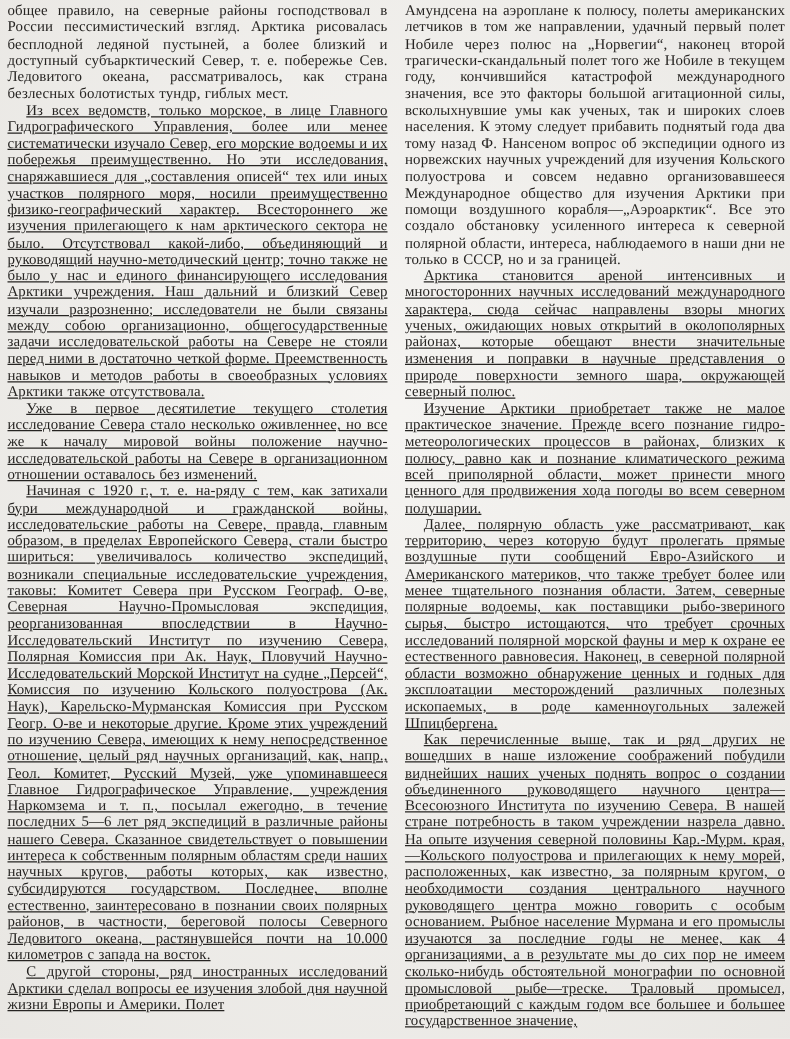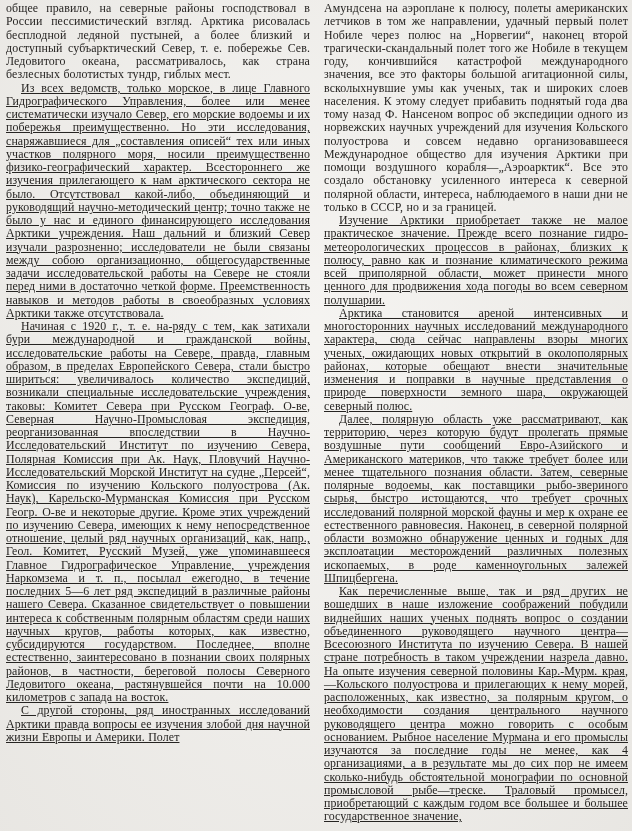--- a/index.html
+++ b/index.html
@@ -43,23 +43,24 @@
     text-decoration: underline;
   }
 </style>
 </head>
 <body>
 
 <div class="page">
   <div class="column">
       <p>общее правило, на северные районы господствовал в России пессимистический взгляд. Арктика рисовалась бесплодной ледяной пустыней, а более близкий и доступный субъарктический Север, т. е. побережье Сев. Ледовитого океана, рассматривалось, как страна безлесных болотистых тундр, гиблых мест.</p>
       <p class="indent">Из всех ведомств, только морское, в лице Главного Гидрографического Управления, более или менее систематически изучало Север, его морские водоемы и их побережья преимущественно. Но эти исследования, снаряжавшиеся для „составления описей“ тех или иных участков полярного моря, носили преимущественно физико-географический характер. Всестороннего же изучения прилегающего к нам арктического сектора не было. Отсутствовал какой-либо, объединяющий и руководящий научно-методический центр; точно также не было у нас и единого финансирующего исследования Арктики учреждения. Наш дальний и близкий Север изучали разрозненно; исследователи не были связаны между собою организационно, общегосударственные задачи исследовательской работы на Севере не стояли перед ними в достаточно четкой форме. Преемственность навыков и методов работы в своеобразных условиях Арктики также отсутствовала.</p>
+      <p class="indent">Уже в первое десятилетие текущего столетия исследование Севера стало несколько оживленнее, но все же к началу мировой войны положение научно-исследовательской работы на Севере в организационном отношении оставалось без изменений.</p>
       <p class="indent">Начиная с 1920 г., т. е. на-ряду с тем, как затихали бури международной и гражданской войны, исследовательские работы на Севере, правда, главным образом, в пределах Европейского Севера, стали быстро шириться: увеличивалось количество экспедиций, возникали специальные исследовательские учреждения, таковы: Комитет Севера при Русском Географ. О-ве, Северная Научно-Промысловая экспедиция, реорганизованная впоследствии в Научно-Исследовательский Институт по изучению Севера, Полярная Комиссия при Ак. Наук, Пловучий Научно-Исследовательский Морской Институт на судне „Персей“, Комиссия по изучению Кольского полуострова (Ак. Наук), Карельско-Мурманская Комиссия при Русском Геогр. О-ве и некоторые другие. Кроме этих учреждений по изучению Севера, имеющих к нему непосредственное отношение, целый ряд научных организаций, как, напр., Геол. Комитет, Русский Музей, уже упоминавшееся Главное Гидрографическое Управление, учреждения Наркомзема и т. п., посылал ежегодно, в течение последних 5—6 лет ряд экспедиций в различные районы нашего Севера. Сказанное свидетельствует о повышении интереса к собственным полярным областям среди наших научных кругов, работы которых, как известно, субсидируются государством. Последнее, вполне естественно, заинтересовано в познании своих полярных районов, в частности, береговой полосы Северного Ледовитого океана, растянувшейся почти на 10.000 километров с запада на восток.</p>
-      <p class="indent">С другой стороны, ряд иностранных исследований Арктики правда вопросы ее изучения злобой дня научной жизни Европы и Америки. Полет</p>
+      <p class="indent">С другой стороны, ряд иностранных исследований Арктики сделал вопросы ее изучения злобой дня научной жизни Европы и Америки. Полет</p>
     </div>
   <div class="column">
       <p>Амундсена на аэроплане к полюсу, полеты американских летчиков в том же направлении, удачный первый полет Нобиле через полюс на „Норвегии“, наконец второй трагически-скандальный полет того же Нобиле в текущем году, кончившийся катастрофой международного значения, все это факторы большой агитационной силы, всколыхнувшие умы как ученых, так и широких слоев населения. К этому следует прибавить поднятый года два тому назад Ф. Нансеном вопрос об экспедиции одного из норвежских научных учреждений для изучения Кольского полуострова и совсем недавно организовавшееся Международное общество для изучения Арктики при помощи воздушного корабля—„Аэроарктик“. Все это создало обстановку усиленного интереса к северной полярной области, интереса, наблюдаемого в наши дни не только в СССР, но и за границей.</p>
+      <p class="indent">Арктика становится ареной интенсивных и многосторонних научных исследований международного характера, сюда сейчас направлены взоры многих ученых, ожидающих новых открытий в околополярных районах, которые обещают внести значительные изменения и поправки в научные представления о природе поверхности земного шара, окружающей северный полюс.</p>
       <p class="indent">Изучение Арктики приобретает также не малое практическое значение. Прежде всего познание гидро-метеорологических процессов в районах, близких к полюсу, равно как и познание климатического режима всей приполярной области, может принести много ценного для продвижения хода погоды во всем северном полушарии.</p>
-      <p class="indent">Арктика становится ареной интенсивных и многосторонних научных исследований международного характера, сюда сейчас направлены взоры многих ученых, ожидающих новых открытий в околополярных районах, которые обещают внести значительные изменения и поправки в научные представления о природе поверхности земного шара, окружающей северный полюс.</p>
       <p class="indent">Далее, полярную область уже рассматривают, как территорию, через которую будут пролегать прямые воздушные пути сообщений Евро-Азийского и Американского материков, что также требует более или менее тщательного познания области. Затем, северные полярные водоемы, как поставщики рыбо-звериного сырья, быстро истощаются, что требует срочных исследований полярной морской фауны и мер к охране ее естественного равновесия. Наконец, в северной полярной области возможно обнаружение ценных и годных для эксплоатации месторождений различных полезных ископаемых, в роде каменноугольных залежей Шпицбергена.</p>
       <p class="indent">Как перечисленные выше, так и ряд других не вошедших в наше изложение соображений побудили виднейших наших ученых поднять вопрос о создании объединенного руководящего научного центра—Всесоюзного Института по изучению Севера. В нашей стране потребность в таком учреждении назрела давно. На опыте изучения северной половины Кар.-Мурм. края,—Кольского полуострова и прилегающих к нему морей, расположенных, как известно, за полярным кругом, о необходимости создания центрального научного руководящего центра можно говорить с особым основанием. Рыбное население Мурмана и его промыслы изучаются за последние годы не менее, как 4 организациями, а в результате мы до сих пор не имеем сколько-нибудь обстоятельной монографии по основной промысловой рыбе—треске. Траловый промысел, приобретающий с каждым годом все большее и большее государственное значение,</p>
     </div>
 </div>
 
 </body></html>

